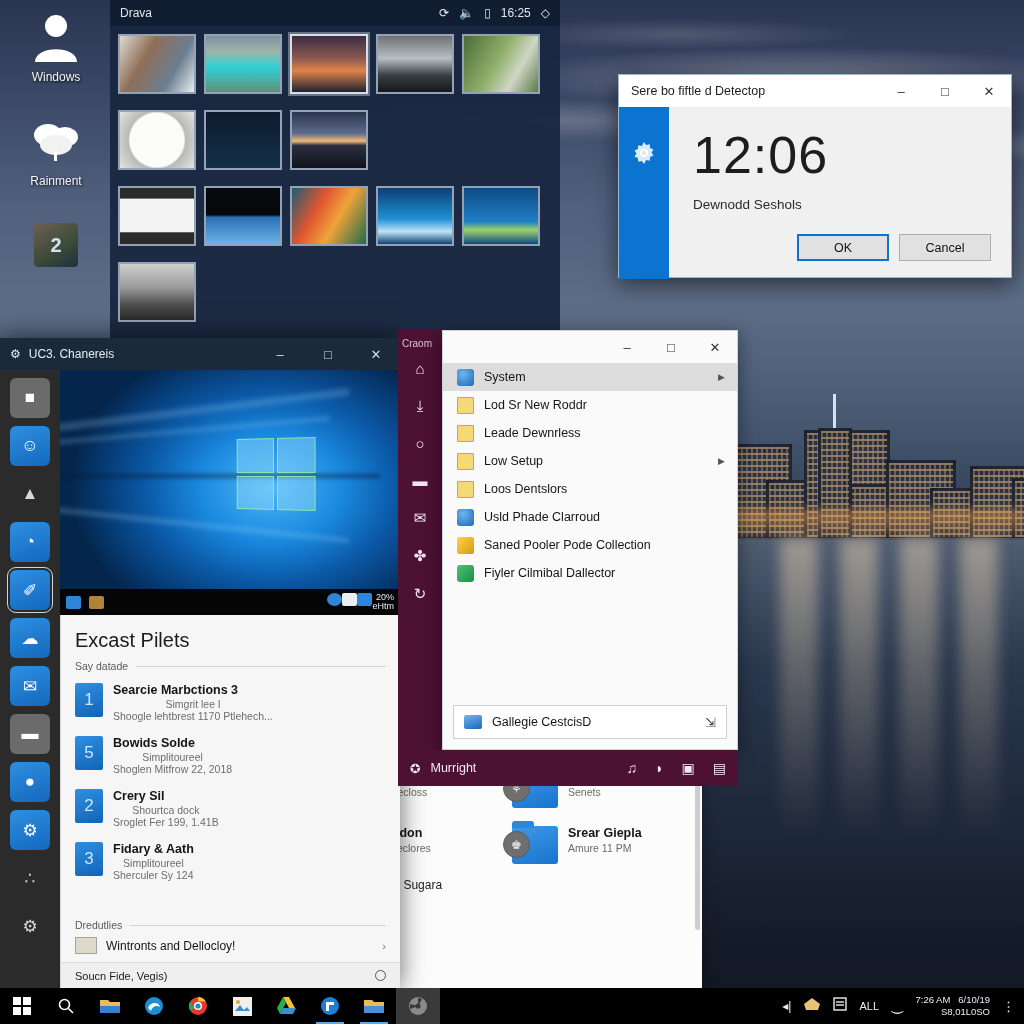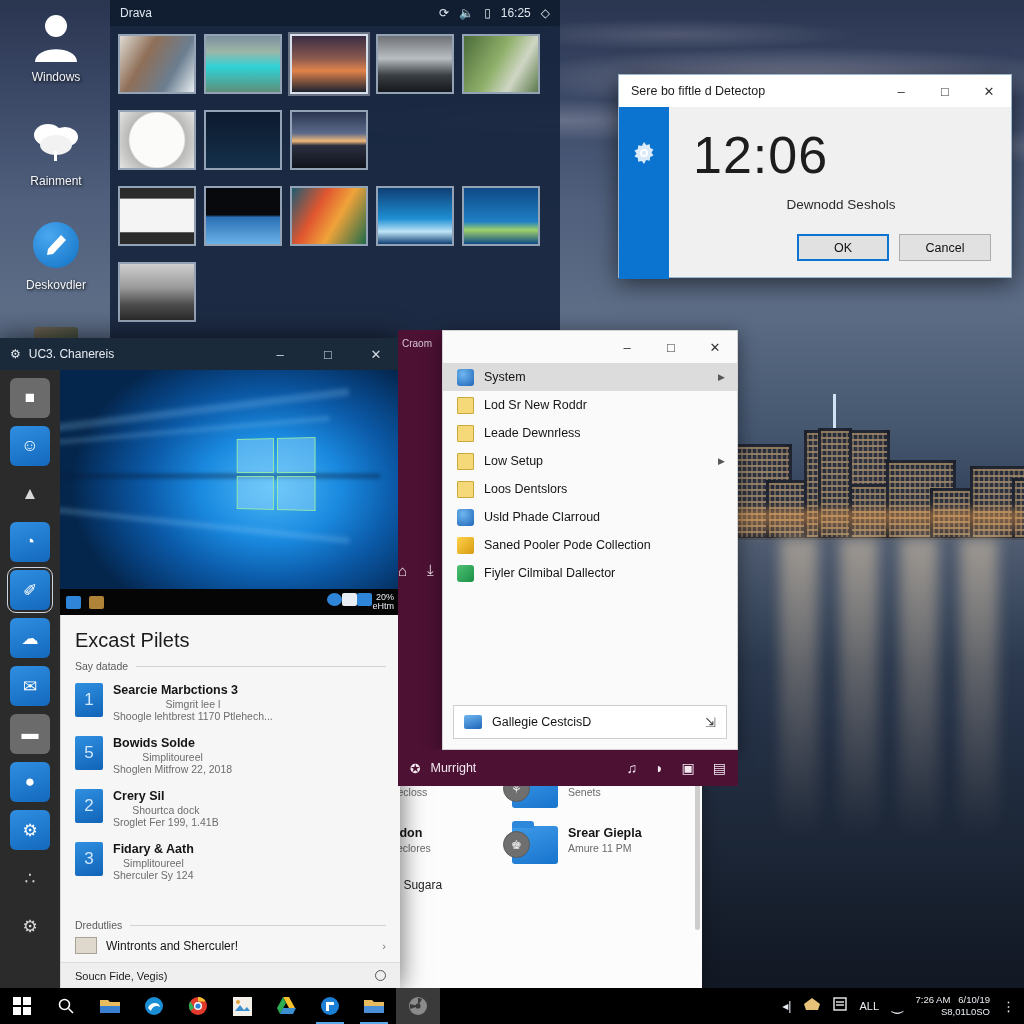--- a/index.html
+++ b/index.html
@@ -102,21 +102,21 @@
   }
   #dialog-title .wbtns{ margin-left:auto; display:flex; height:32px; }
   #dialog-title .wbtns span{
     width:44px;height:32px;display:flex;align-items:center;justify-content:center;
     font-size:13px; color:#333; cursor:pointer;
   }
   #dialog-body{ display:flex; height:172px; }
   #dialog-accent{ width:50px; background:#0a74d0; display:flex; justify-content:center; padding-top:34px; }
   #dialog-main{ flex:1; padding:22px 22px 0 24px; position:relative; }
   #dlg-time{ font-size:52px; font-weight:300; color:#1d1d1d; line-height:1; letter-spacing:1px; }
-  #dlg-sub{ font-size:13.5px; color:#2b2b2b; margin-top:16px;text-align:center; }
+  #dlg-sub{ font-size:13.5px; color:#2b2b2b; margin-top:16px; }
   #dlg-buttons{ position:absolute; right:20px; bottom:18px; display:flex; gap:10px; }
   .wbtn{
     width:92px;height:27px;font-size:12.5px;
     background:#e1e1e1;border:1px solid #adadad;color:#111;
     display:flex;align-items:center;justify-content:center;cursor:pointer;
   }
   .wbtn.primary{ border:2px solid #0a74d0; background:#e1e1e1; }
 
   
   #appwin{
@@ -226,21 +226,21 @@
   .exp-txt .n2{ font-size:10.5px; color:#6a6a6a; margin-top:2px; }
   #exp-foot{ padding:8px 0 0 14px; font-size:12px; color:#1b1b1b; }
   #exp-scroll{ position:absolute; right:2px; top:60px; width:5px; height:250px; background:#cdcdcd; border-radius:3px; }
 
   
   #menuwin{
     position:absolute; left:398px; top:330px; width:340px; height:450px; z-index:20;
   }
   #menu-rail{
     position:absolute; left:0; top:0; width:44px; height:450px; background:#4d1134;
-    display:flex; align-items:center; padding-top:30px; gap:20px;
+    display:flex; flex-direction:column; align-items:center; padding-top:30px; gap:20px;
     color:#f0e4ee; font-size:15px;
   }
   #menu-rail .cap{ position:absolute; top:8px; left:4px; font-size:10px; color:#d9c6d4; }
   #menu-card{
     position:absolute; left:44px; top:0; width:296px; height:420px;
     background:#fafafa; border:1px solid #d2d2d2; box-shadow:0 4px 18px rgba(0,0,0,.45);
     display:flex; flex-direction:column;
   }
   #menu-titlebar{ height:32px; display:flex; align-items:center; justify-content:flex-end; }
   #menu-titlebar span{ width:44px;height:32px;display:flex;align-items:center;justify-content:center;font-size:13px;color:#333;cursor:pointer; }
@@ -326,30 +326,20 @@
   <div class="desk-icon">
     <div class="glyph">
       <svg width="56" height="48" viewBox="0 0 56 48">
         <ellipse cx="20" cy="18" rx="14" ry="11" fill="#fff"></ellipse>
         <ellipse cx="37" cy="20" rx="13" ry="10" fill="#fff"></ellipse>
         <ellipse cx="28" cy="28" rx="16" ry="10" fill="#f2f2f2"></ellipse>
         <rect x="26" y="34" width="3" height="10" fill="#fff"></rect>
       </svg>
     </div>
     <div class="lbl">Rainment</div>
-  </div>
-  <div class="desk-icon">
-    <div class="glyph">
-      <div class="circ-ico">
-        <svg width="26" height="26" viewBox="0 0 26 26">
-            <path d="M18 3 L23 8 L10 22 L4 23 L5 17 Z" fill="#fff"></path>
-          </svg>
-      </div>
-    </div>
-    <div class="lbl">Deskovdler</div>
   </div>
   <div class="desk-icon">
     <div class="glyph">
         <div class="thumb-ico">2</div>
       </div>
     <div class="lbl"></div>
   </div>
 </div>
 
 <div id="gallery">
@@ -533,21 +523,21 @@
                 <div class="t3">Sherculer Sy 124</div>
               </div>
             </div>
           </div>
         <div id="lp-foot-sec">
           <span>Dredutlies</span>
           <span class="rule"></span>
         </div>
         <div id="lp-foot-row">
           <span class="ic"></span>
-          <span class="tx">Wintronts and Sherculer!</span>
+          <span class="tx">Wintronts and Dellocloy!</span>
           <span class="ch">›</span>
         </div>
         <div id="lp-status">
           <span>Soucn Fide, Vegis)</span>
           <span class="dot"></span>
         </div>
       </div>
     </div>
   </div>
 </div>

